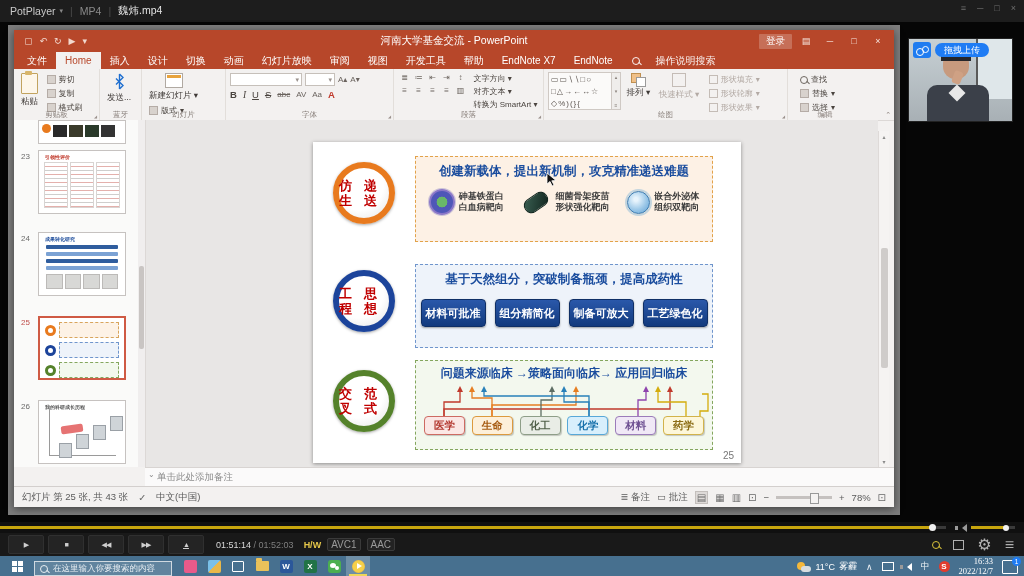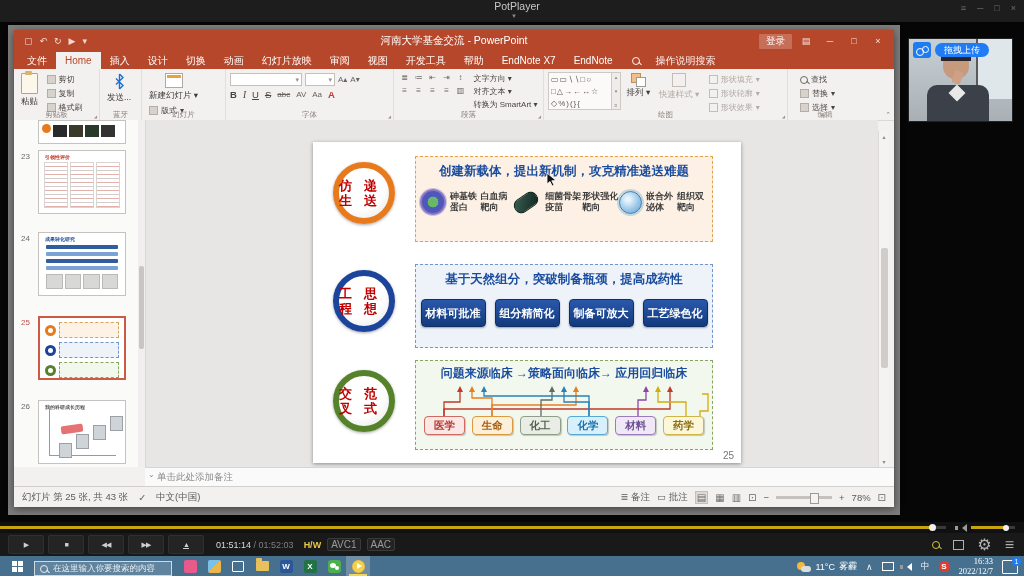--- a/index.html
+++ b/index.html
@@ -1,20 +1,20 @@
 <!DOCTYPE html>
 <html><head>
 <meta charset="utf-8">
 <style>
   html,body{margin:0;padding:0;background:#000;}
   #stage{position:relative;width:1024px;height:576px;overflow:hidden;background:#000;
     font-family:"Liberation Sans","DejaVu Sans",sans-serif;-webkit-font-smoothing:antialiased;}
   
   #pp-titlebar{position:absolute;left:0;top:0;width:1024px;height:22px;background:#1d1d1d;
-    display:flex;align-items:center;color:#c9c9c9;font-size:10.5px;flex-direction:column;}
+    display:flex;align-items:center;color:#c9c9c9;font-size:10.5px;}
   #pp-titlebar .sep{color:#4a4a4a;margin:0 7px;}
   .caret{font-size:7px;color:#8a8a8a;margin-left:4px;}
   #pp-winctrl{position:absolute;right:8px;top:3px;display:flex;gap:11px;color:#6f6f6f;font-size:9px;}
   
   #video{position:absolute;left:0;top:22px;width:1024px;height:500px;background:#060606;}
   #screen{position:absolute;left:8px;top:3px;width:892px;height:490px;background:#7d7d7d;}
   
   #ppt{position:absolute;left:6px;top:5px;width:880px;height:477px;background:#f3f1f0;
     box-shadow:0 2px 8px rgba(0,0,0,.5);font-size:9px;color:#444;}
   #ppt-titlebar{position:absolute;left:0;top:0;width:100%;height:22px;background:#b7472a;
@@ -112,21 +112,21 @@
     background:radial-gradient(circle at 40% 35%,#ffffff 55%,#e2e2e2);display:flex;flex-direction:row;align-items:center;justify-content:center;
     font-size:13px;font-weight:bold;color:#c00000;line-height:15px;box-shadow:0 1px 3px rgba(0,0,0,.35);}
   #b1{top:14px;border:6px solid #e87a1e;} #b2{top:20px;border:6px solid #1c449b;} #b3{top:16px;border:6px solid #55822b;}
   .sbox{position:absolute;left:102px;width:298px;box-sizing:border-box;}
   #box1{top:8px;height:86px;background:#fdf1e5;border:1.5px dashed #e2a24a;}
   #box2{top:14px;height:84px;background:#eef3fa;border:1.5px dashed #6f95cc;}
   #box3{top:6px;height:90px;background:#f3f8ee;border:1.5px dashed #84a65e;}
   .stitle{margin-top:6px;text-align:center;font-weight:bold;font-size:12.5px;color:#1b4d9e;letter-spacing:0;}
   #s1-items{display:flex;justify-content:space-around;margin-top:9px;padding:0 4px;}
   .r1item{display:flex;align-items:center;gap:4px;}
-  .itext{display:flex;flex-direction:row;font-size:9px;color:#3d3d3d;line-height:11.5px;font-weight:bold;}
+  .itext{display:flex;flex-direction:column;font-size:9px;color:#3d3d3d;line-height:11.5px;font-weight:bold;}
   .sicon{flex:none;display:inline-block;}
   .virus-icon{width:22px;height:22px;border-radius:50%;border:2px solid #8a77c8;
     background:radial-gradient(circle at 50% 50%,#69b769 34%,#4f57b8 36%);box-shadow:0 0 0 1px rgba(90,90,180,.3);}
   .bacteria-icon{width:24px;height:13px;border-radius:7px;background:linear-gradient(135deg,#3a5f52,#12261f);border:1px solid #0d221c;transform:rotate(-35deg);margin:4px 2px;}
   .exosome-icon{width:21px;height:21px;border-radius:50%;border:1px solid #3a7ab0;
     background:radial-gradient(circle at 38% 35%,#e8f4fc 10%,#9cc8e8 55%,#5d9fd4);box-shadow:0 0 0 2px rgba(90,160,210,.35);}
   #s2-buttons{display:flex;justify-content:center;gap:9px;margin-top:11px;}
   .s2btn{width:63px;height:26px;border-radius:4px;background:linear-gradient(#2a58aa,#123a7e);border:1px solid #0f2f66;
     color:#fff;font-weight:bold;font-size:11px;display:flex;align-items:center;justify-content:center;box-shadow:0 1px 2px rgba(0,0,0,.35);}
   #sec3 .stitle{font-size:12px;margin-top:4px;}

